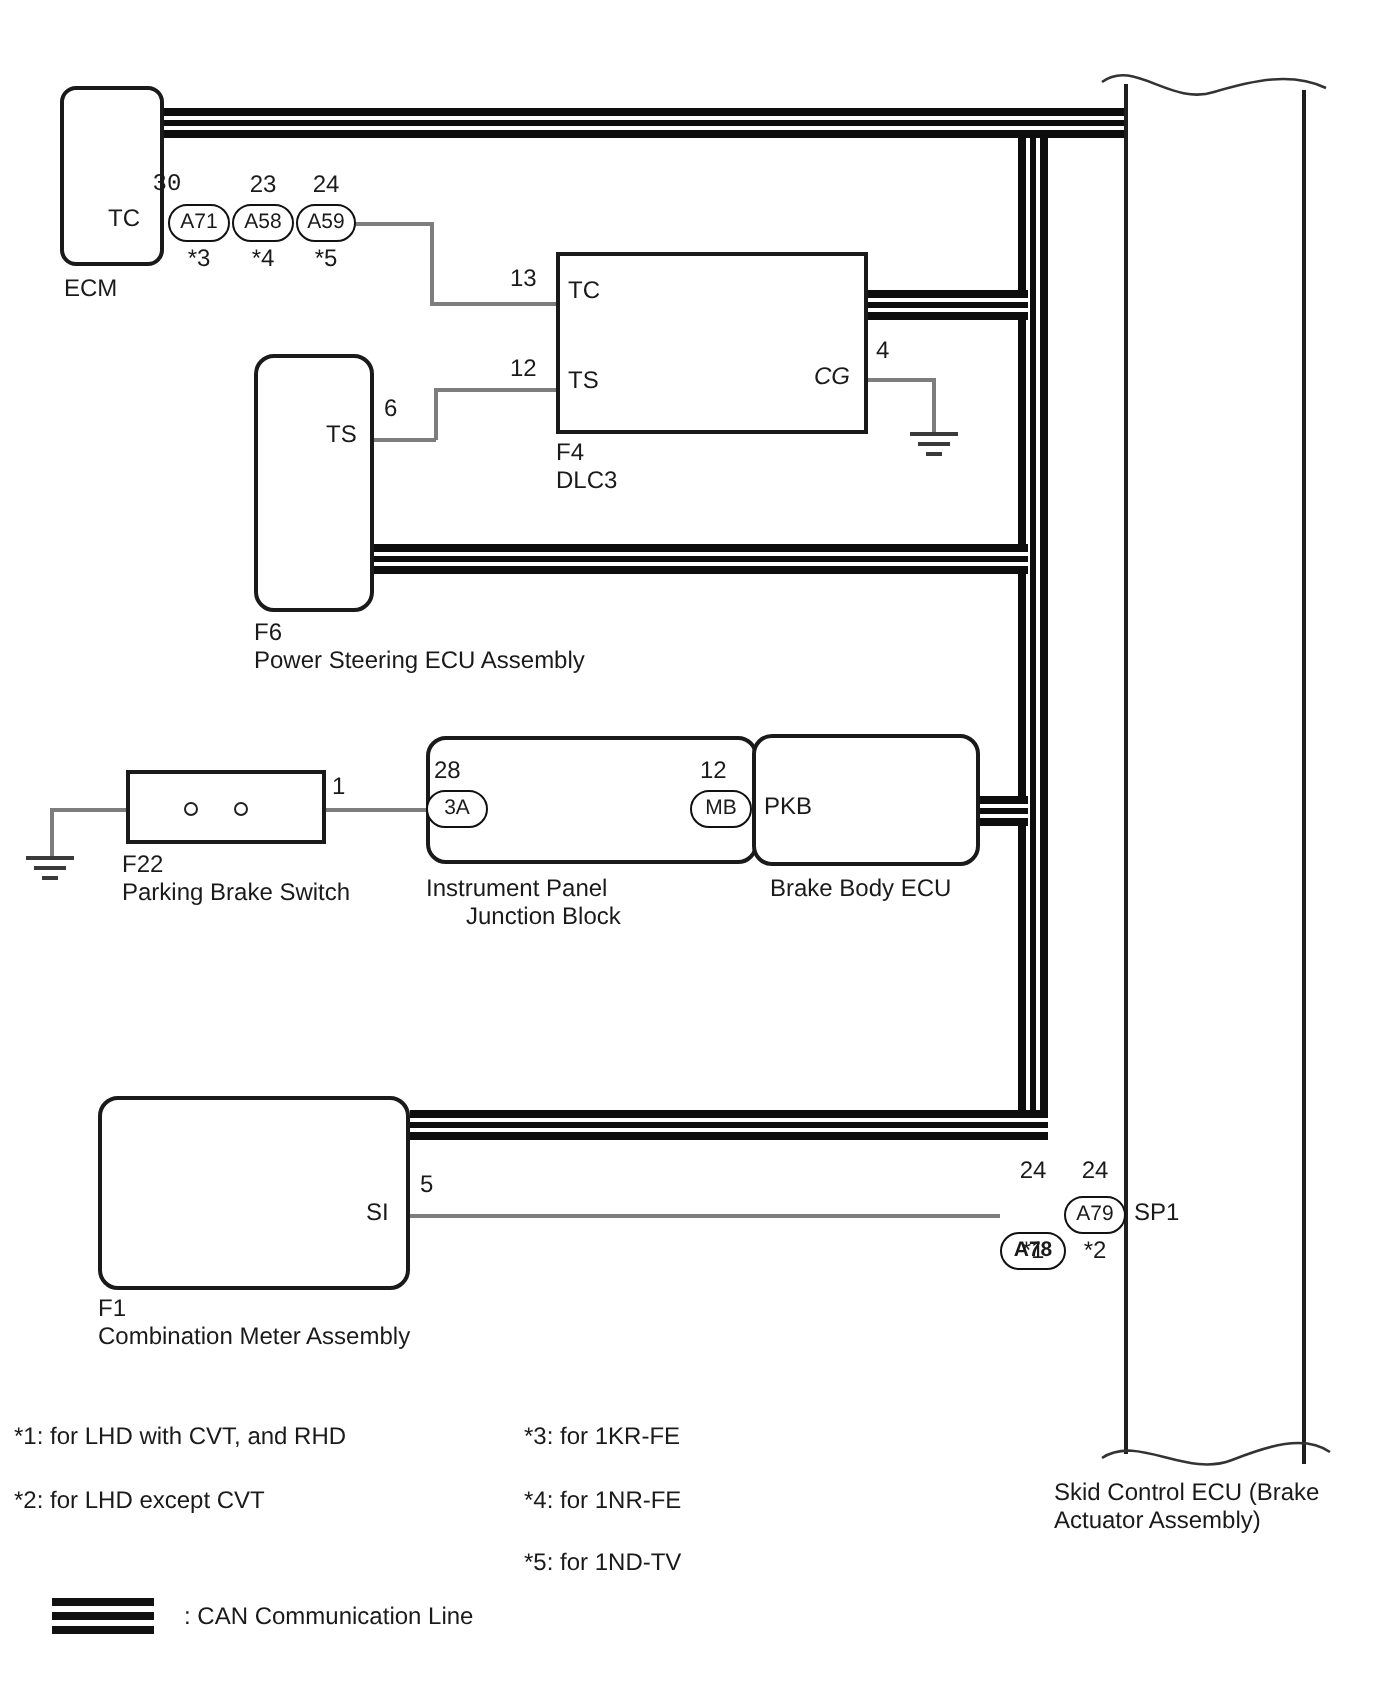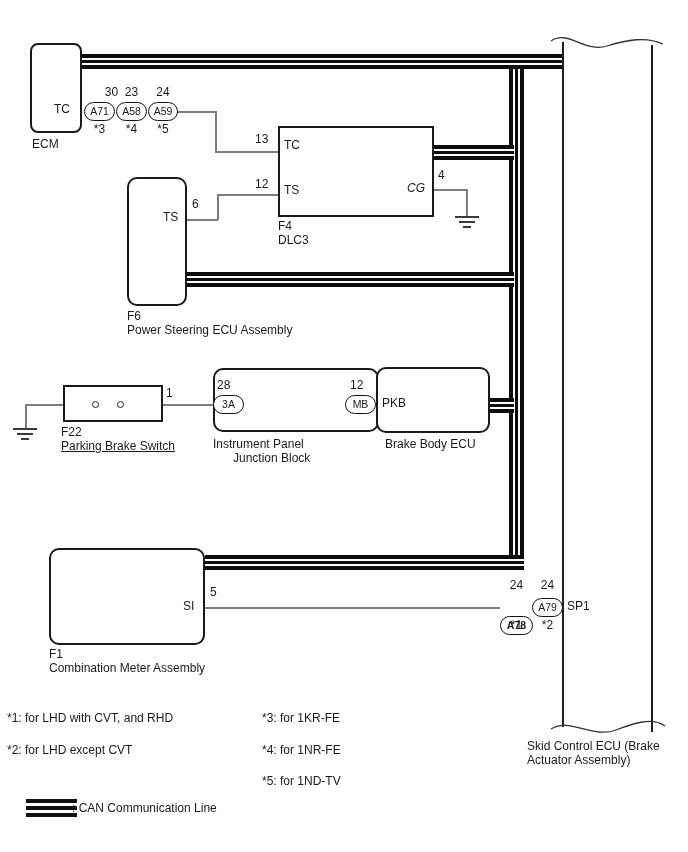--- a/index.html
+++ b/index.html
@@ -93,38 +93,38 @@
   <div class="lbl" style="left:163px;top:211px;">TS</div>
   <div class="lbl" style="left:192px;top:198px;">6</div>
   <div class="lbl" style="left:127px;top:310px;">F6</div>
   <div class="lbl" style="left:127px;top:324px;">Power Steering ECU Assembly</div>
 
   <div class="box" style="left:63px;top:385px;width:100px;height:37px;"></div>
   <div class="circle" style="left:92px;top:401px;"></div>
   <div class="circle" style="left:117px;top:401px;"></div>
   <div class="lbl" style="left:166px;top:387px;">1</div>
   <div class="lbl" style="left:61px;top:426px;">F22</div>
-  <div class="lbl" style="left:61px;top:440px;text-decoration:underline;">Parking Brake Switch</div>
+  <div class="lbl" style="left:61px;top:440px;">Parking Brake Switch</div>
 
   <div class="box rounded" style="left:213px;top:368px;width:166px;height:64px;"></div>
   <div class="box rounded" style="left:376px;top:367px;width:114px;height:66px;z-index:4;"></div>
   <div class="lbl" style="left:217px;top:379px;">28</div>
   <div class="lbl" style="left:350px;top:379px;">12</div>
   <div class="lbl" style="left:382px;top:397px;">PKB</div>
   <div class="lbl" style="left:213px;top:438px;">Instrument Panel</div>
   <div class="lbl" style="left:213px;top:452px;margin-left:20px;">Junction Block</div>
   <div class="lbl" style="left:385px;top:438px;">Brake Body ECU</div>
 
   <div class="box rounded" style="left:49px;top:548px;width:156px;height:97px;"></div>
   <div class="lbl" style="left:183px;top:600px;">SI</div>
   <div class="lbl" style="left:210px;top:586px;">5</div>
   <div class="lbl" style="left:49px;top:648px;">F1</div>
   <div class="lbl" style="left:49px;top:662px;">Combination Meter Assembly</div>
 
-  <div class="lbl ctr" style="left:96px;top:86px;width:31px;">30</div>
+  <div class="lbl ctr" style="left:68px;top:86px;width:31px;font-family:Liberation Mono, monospace;">30</div>
   <div class="lbl ctr" style="left:116px;top:86px;width:31px;">23</div>
   <div class="lbl ctr" style="left:148px;top:86px;width:30px;">24</div>
   <div class="oval" style="left:84px;top:102px;width:31px;">A71</div>
   <div class="oval" style="left:116px;top:102px;width:31px;">A58</div>
   <div class="oval" style="left:148px;top:102px;width:30px;">A59</div>
   <div class="lbl ctr" style="left:84px;top:123px;width:31px;">*3</div>
   <div class="lbl ctr" style="left:116px;top:123px;width:31px;">*4</div>
   <div class="lbl ctr" style="left:148px;top:123px;width:30px;">*5</div>
 
   <div class="oval" style="left:213px;top:395px;width:31px;">3A</div>
@@ -141,15 +141,15 @@
   <div class="lbl" style="left:527px;top:740px;">Skid Control ECU (Brake</div>
   <div class="lbl" style="left:527px;top:754px;">Actuator Assembly)</div>
 
   <div class="lbl" style="left:7px;top:712px;">*1: for LHD with CVT, and RHD</div>
   <div class="lbl" style="left:7px;top:744px;">*2: for LHD except CVT</div>
   <div class="lbl" style="left:262px;top:712px;">*3: for 1KR-FE</div>
   <div class="lbl" style="left:262px;top:744px;">*4: for 1NR-FE</div>
   <div class="lbl" style="left:262px;top:775px;">*5: for 1ND-TV</div>
 
   <div class="legend-swatch"></div>
-  <div class="lbl" style="left:72px;top:802px;">: CAN Communication Line</div>
+  <div class="lbl" style="left:92px;top:802px;">: CAN Communication Line</div>
 
 </div>
 
 </body></html>

